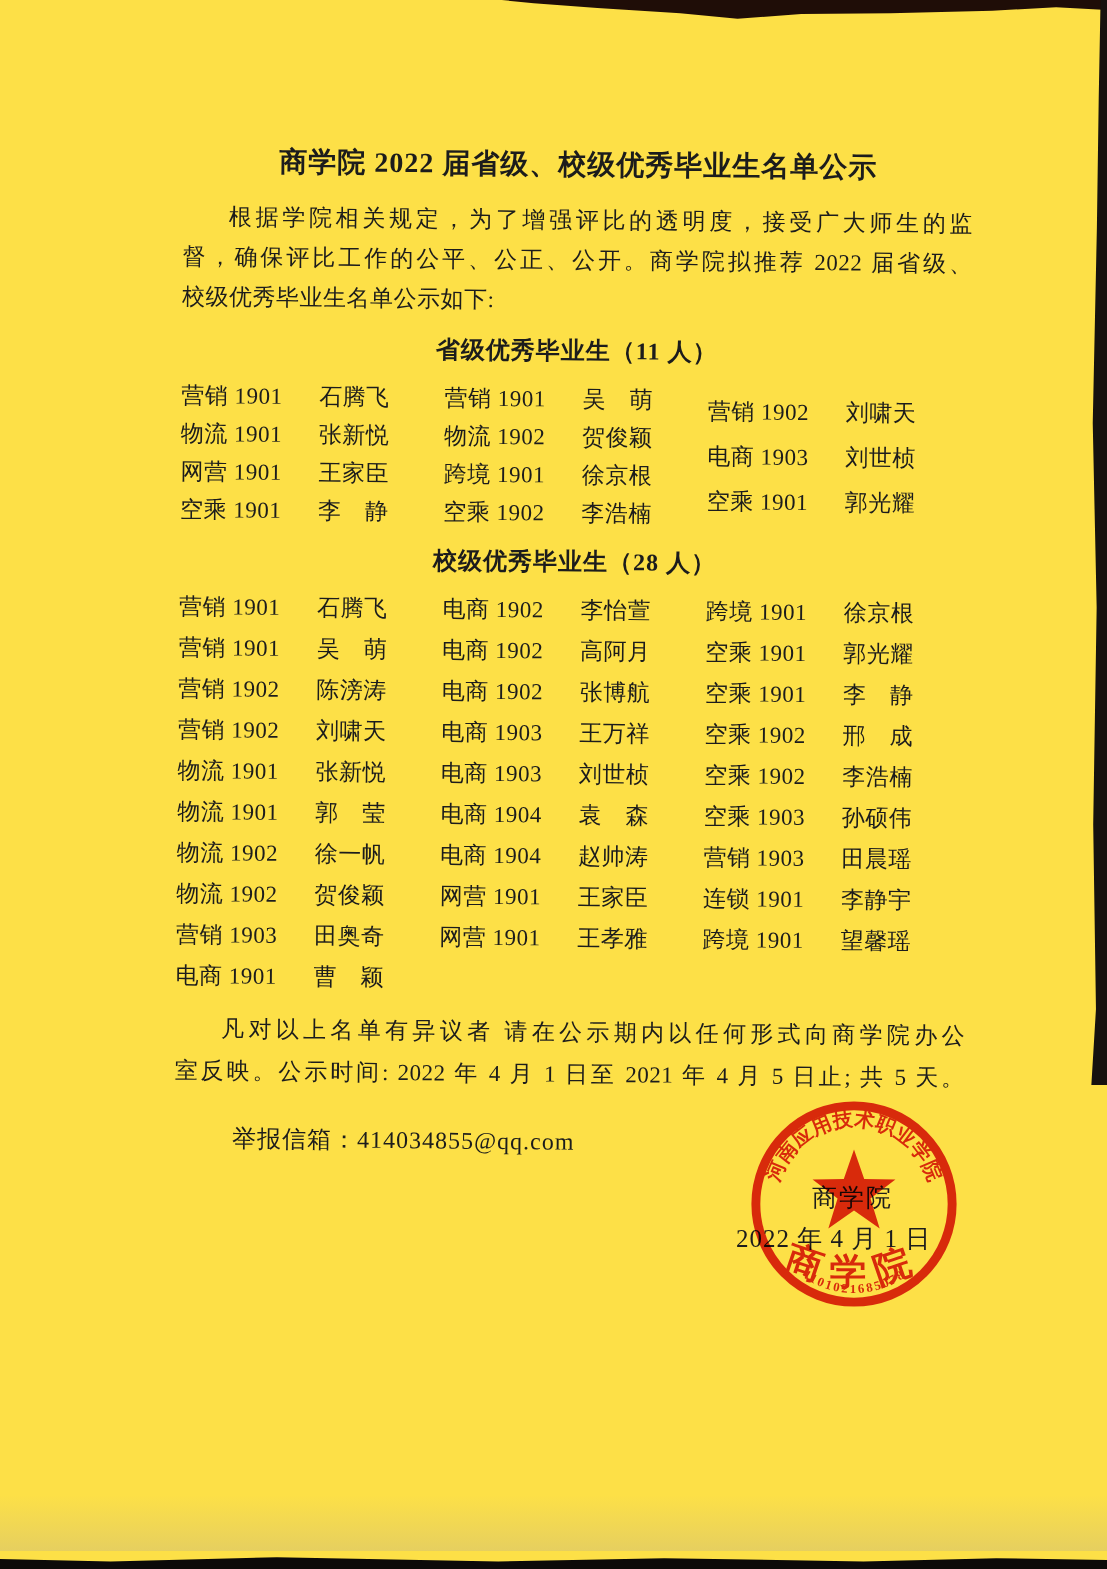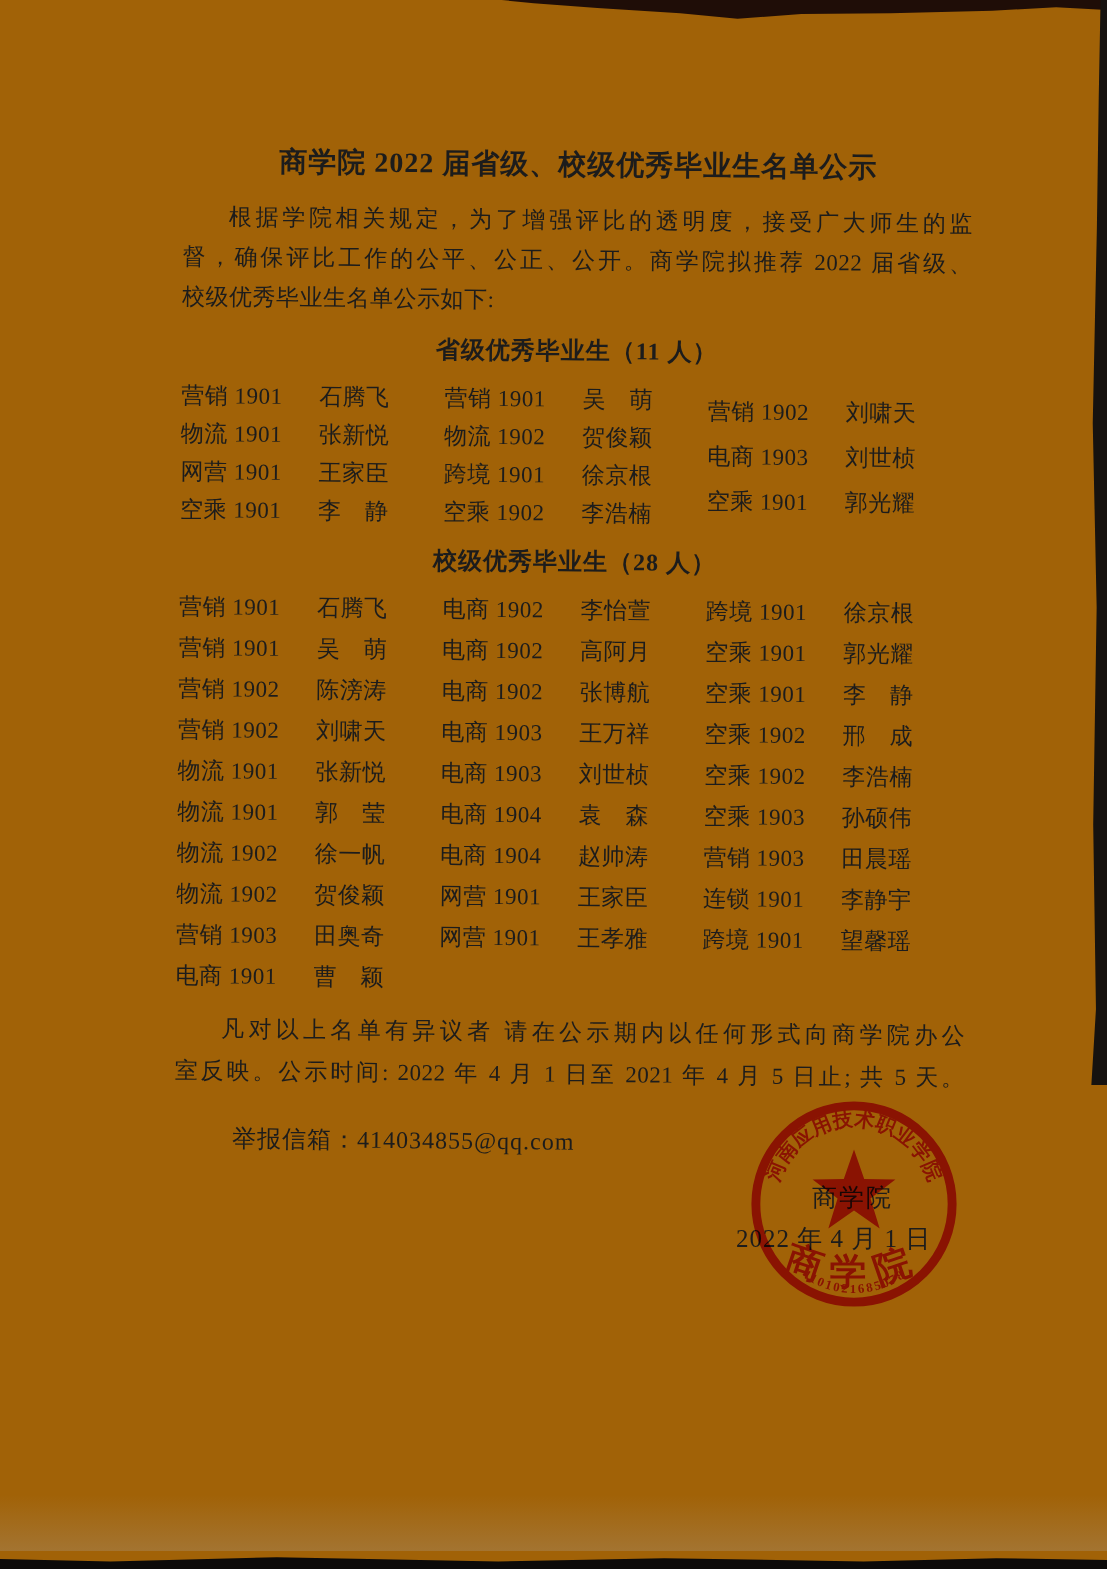--- a/index.html
+++ b/index.html
@@ -1,18 +1,18 @@
 <!DOCTYPE html>
 <html><head>
 <meta charset="utf-8">
 <style>
   html, body { margin: 0; padding: 0; background: #e8e8e8; }
   .page {
     position: relative; width: 1107px; height: 1569px;
-    background: #a16207; overflow: hidden;
+    background: #fde047; overflow: hidden;
     font-family: "Liberation Serif", "DejaVu Serif", serif;
     color: #1c1c1c;
   }
   
   .scan-top {
     position: absolute; left: 470px; top: 0; width: 637px; height: 24px;
     background: #1f0d07;
     clip-path: polygon(5% 0, 100% 0, 100% 42%, 92% 30%, 82% 45%, 66% 55%, 52% 58%, 42% 78%, 33% 55%, 20% 33%, 10% 14%, 5% 0);
   }
   .scan-right {

